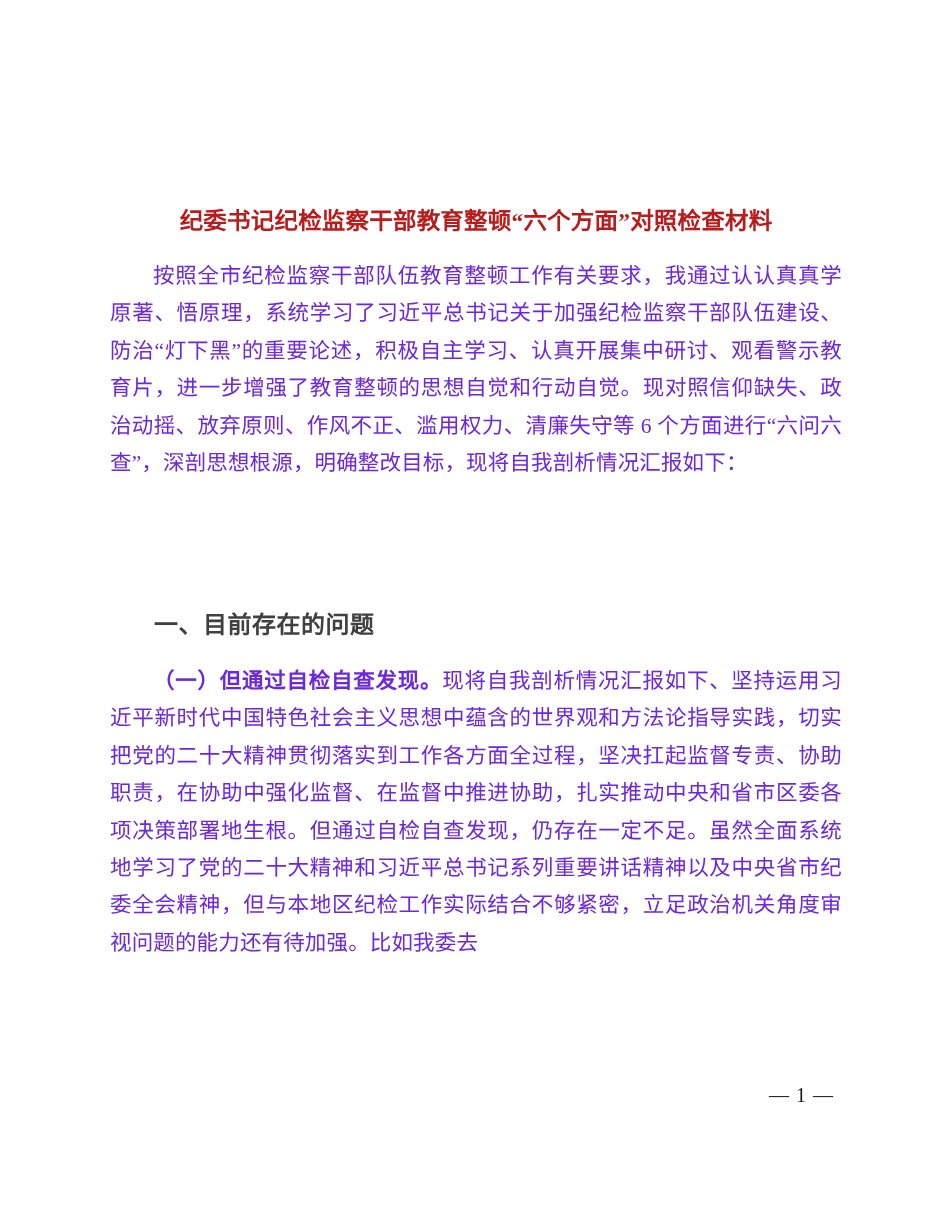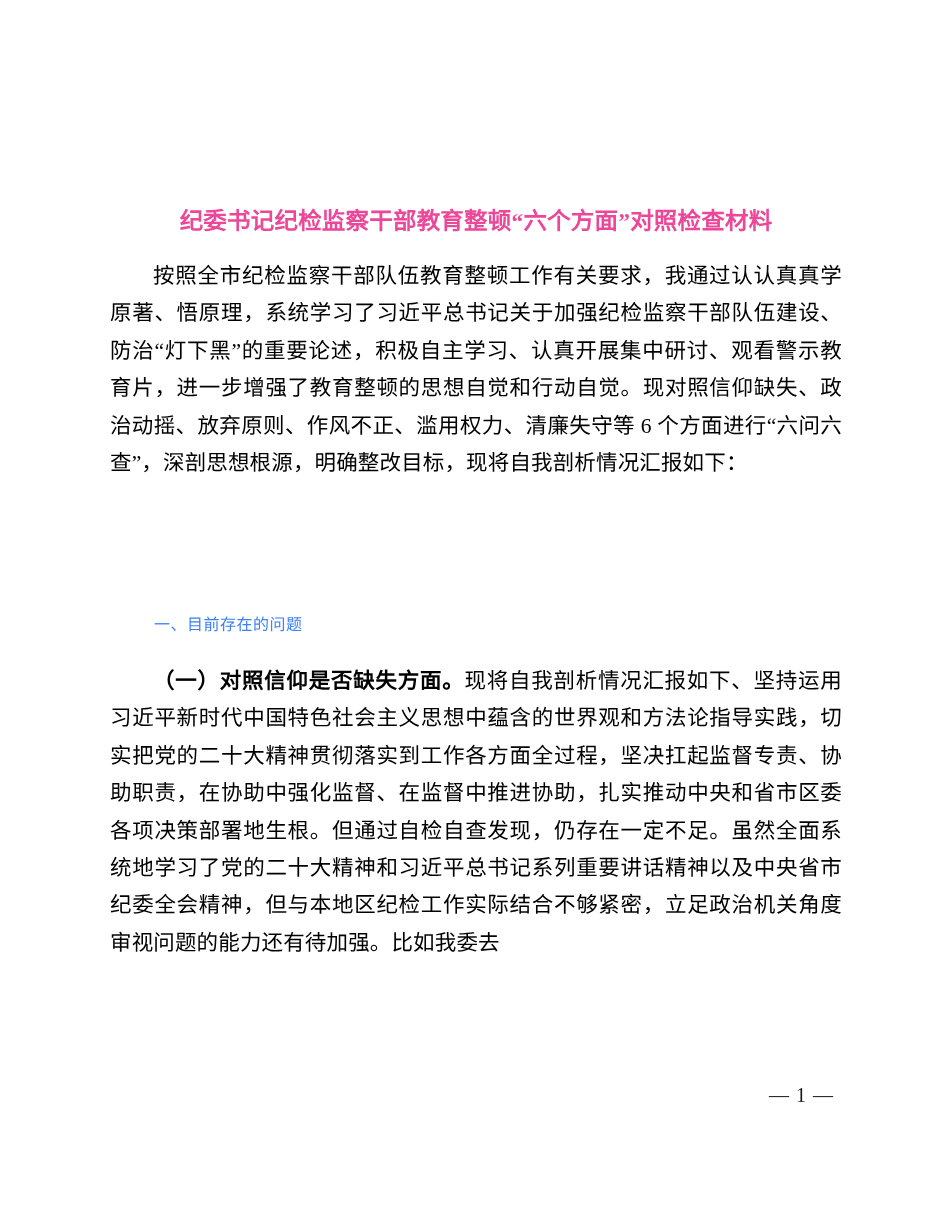--- a/index.html
+++ b/index.html
@@ -37,60 +37,60 @@
   .doc-title {
     margin: 0;
     padding: 0;
     font-family: "Liberation Serif", "DejaVu Serif", serif;
     font-weight: bold;
     font-size: 23.5px;
     line-height: 36px;
     text-align: center;
     letter-spacing: 0.2px;
     white-space: nowrap;
-    color: #ec4899;
+    color: #b91c1c;
     position: absolute;
     top: 203px;
     left: -4px;
     width: 740px;
   }
 
   
   .para {
     margin: 0;
     font-family: "Liberation Serif", "DejaVu Serif", serif;
     font-size: 21.5px;
     line-height: 37.4px;
     text-align: justify;
     text-align-last: left;
     text-justify: inter-ideograph;
     text-indent: 43px;
-    color: #000000;
+    color: #6d28d9;
     letter-spacing: 0.15px;
   }
 
   .para.kai {
     
     font-stretch: normal;
   }
 
   .lead-bold {
     font-weight: bold;
   }
 
   
   .head1 {
     margin: 0;
     font-family: "Liberation Sans", "DejaVu Sans", sans-serif;
-    font-size: 16px;
+    font-size: 24px;
     line-height: 37.4px;
-    font-weight: normal;
+    font-weight: bold;
     text-indent: 44px;
     letter-spacing: 0.5px;
-    color: #3b82f6;
+    color: #404040;
   }
 
   
   .block-p1   { position: absolute; top: 258px;  left: 0; width: 732px; }
   .block-h1   { position: absolute; top: 606px;  left: 0; width: 732px; }
   .block-p2   { position: absolute; top: 663px;  left: 0; width: 732px; }
 
   
   .page-number {
     position: absolute;
@@ -118,20 +118,20 @@
 
     <div class="block-p1">
       <p class="para kai">按照全市纪检监察干部队伍教育整顿工作有关要求，我通过认认真真学原著、悟原理，系统学习了习近平总书记关于加强纪检监察干部队伍建设、防治“灯下黑”的重要论述，积极自主学习、认真开展集中研讨、观看警示教育片，进一步增强了教育整顿的思想自觉和行动自觉。现对照信仰缺失、政治动摇、放弃原则、作风不正、滥用权力、清廉失守等 6 个方面进行“六问六查”，深剖思想根源，明确整改目标，现将自我剖析情况汇报如下：</p>
     </div>
 
     <div class="block-h1">
       <h2 class="head1">一、目前存在的问题</h2>
     </div>
 
     <div class="block-p2">
-      <p class="para kai"><span class="lead-bold">（一）对照信仰是否缺失方面。</span><span>现将自我剖析情况汇报如下、坚持运用习近平新时代中国特色社会主义思想中蕴含的世界观和方法论指导实践，切实把党的二十大精神贯彻落实到工作各方面全过程，坚决扛起监督专责、协助职责，在协助中强化监督、在监督中推进协助，扎实推动中央和省市区委各项决策部署地生根。但通过自检自查发现，仍存在一定不足。虽然全面系统地学习了党的二十大精神和习近平总书记系列重要讲话精神以及中央省市纪委全会精神，但与本地区纪检工作实际结合不够紧密，立足政治机关角度审视问题的能力还有待加强。比如我委去</span></p>
+      <p class="para kai"><span class="lead-bold">（一）但通过自检自查发现。</span><span>现将自我剖析情况汇报如下、坚持运用习近平新时代中国特色社会主义思想中蕴含的世界观和方法论指导实践，切实把党的二十大精神贯彻落实到工作各方面全过程，坚决扛起监督专责、协助职责，在协助中强化监督、在监督中推进协助，扎实推动中央和省市区委各项决策部署地生根。但通过自检自查发现，仍存在一定不足。虽然全面系统地学习了党的二十大精神和习近平总书记系列重要讲话精神以及中央省市纪委全会精神，但与本地区纪检工作实际结合不够紧密，立足政治机关角度审视问题的能力还有待加强。比如我委去</span></p>
     </div>
 
     <div class="page-number">— 1 —</div>
 
   </div>
 
 </div>
 
 </body></html>

